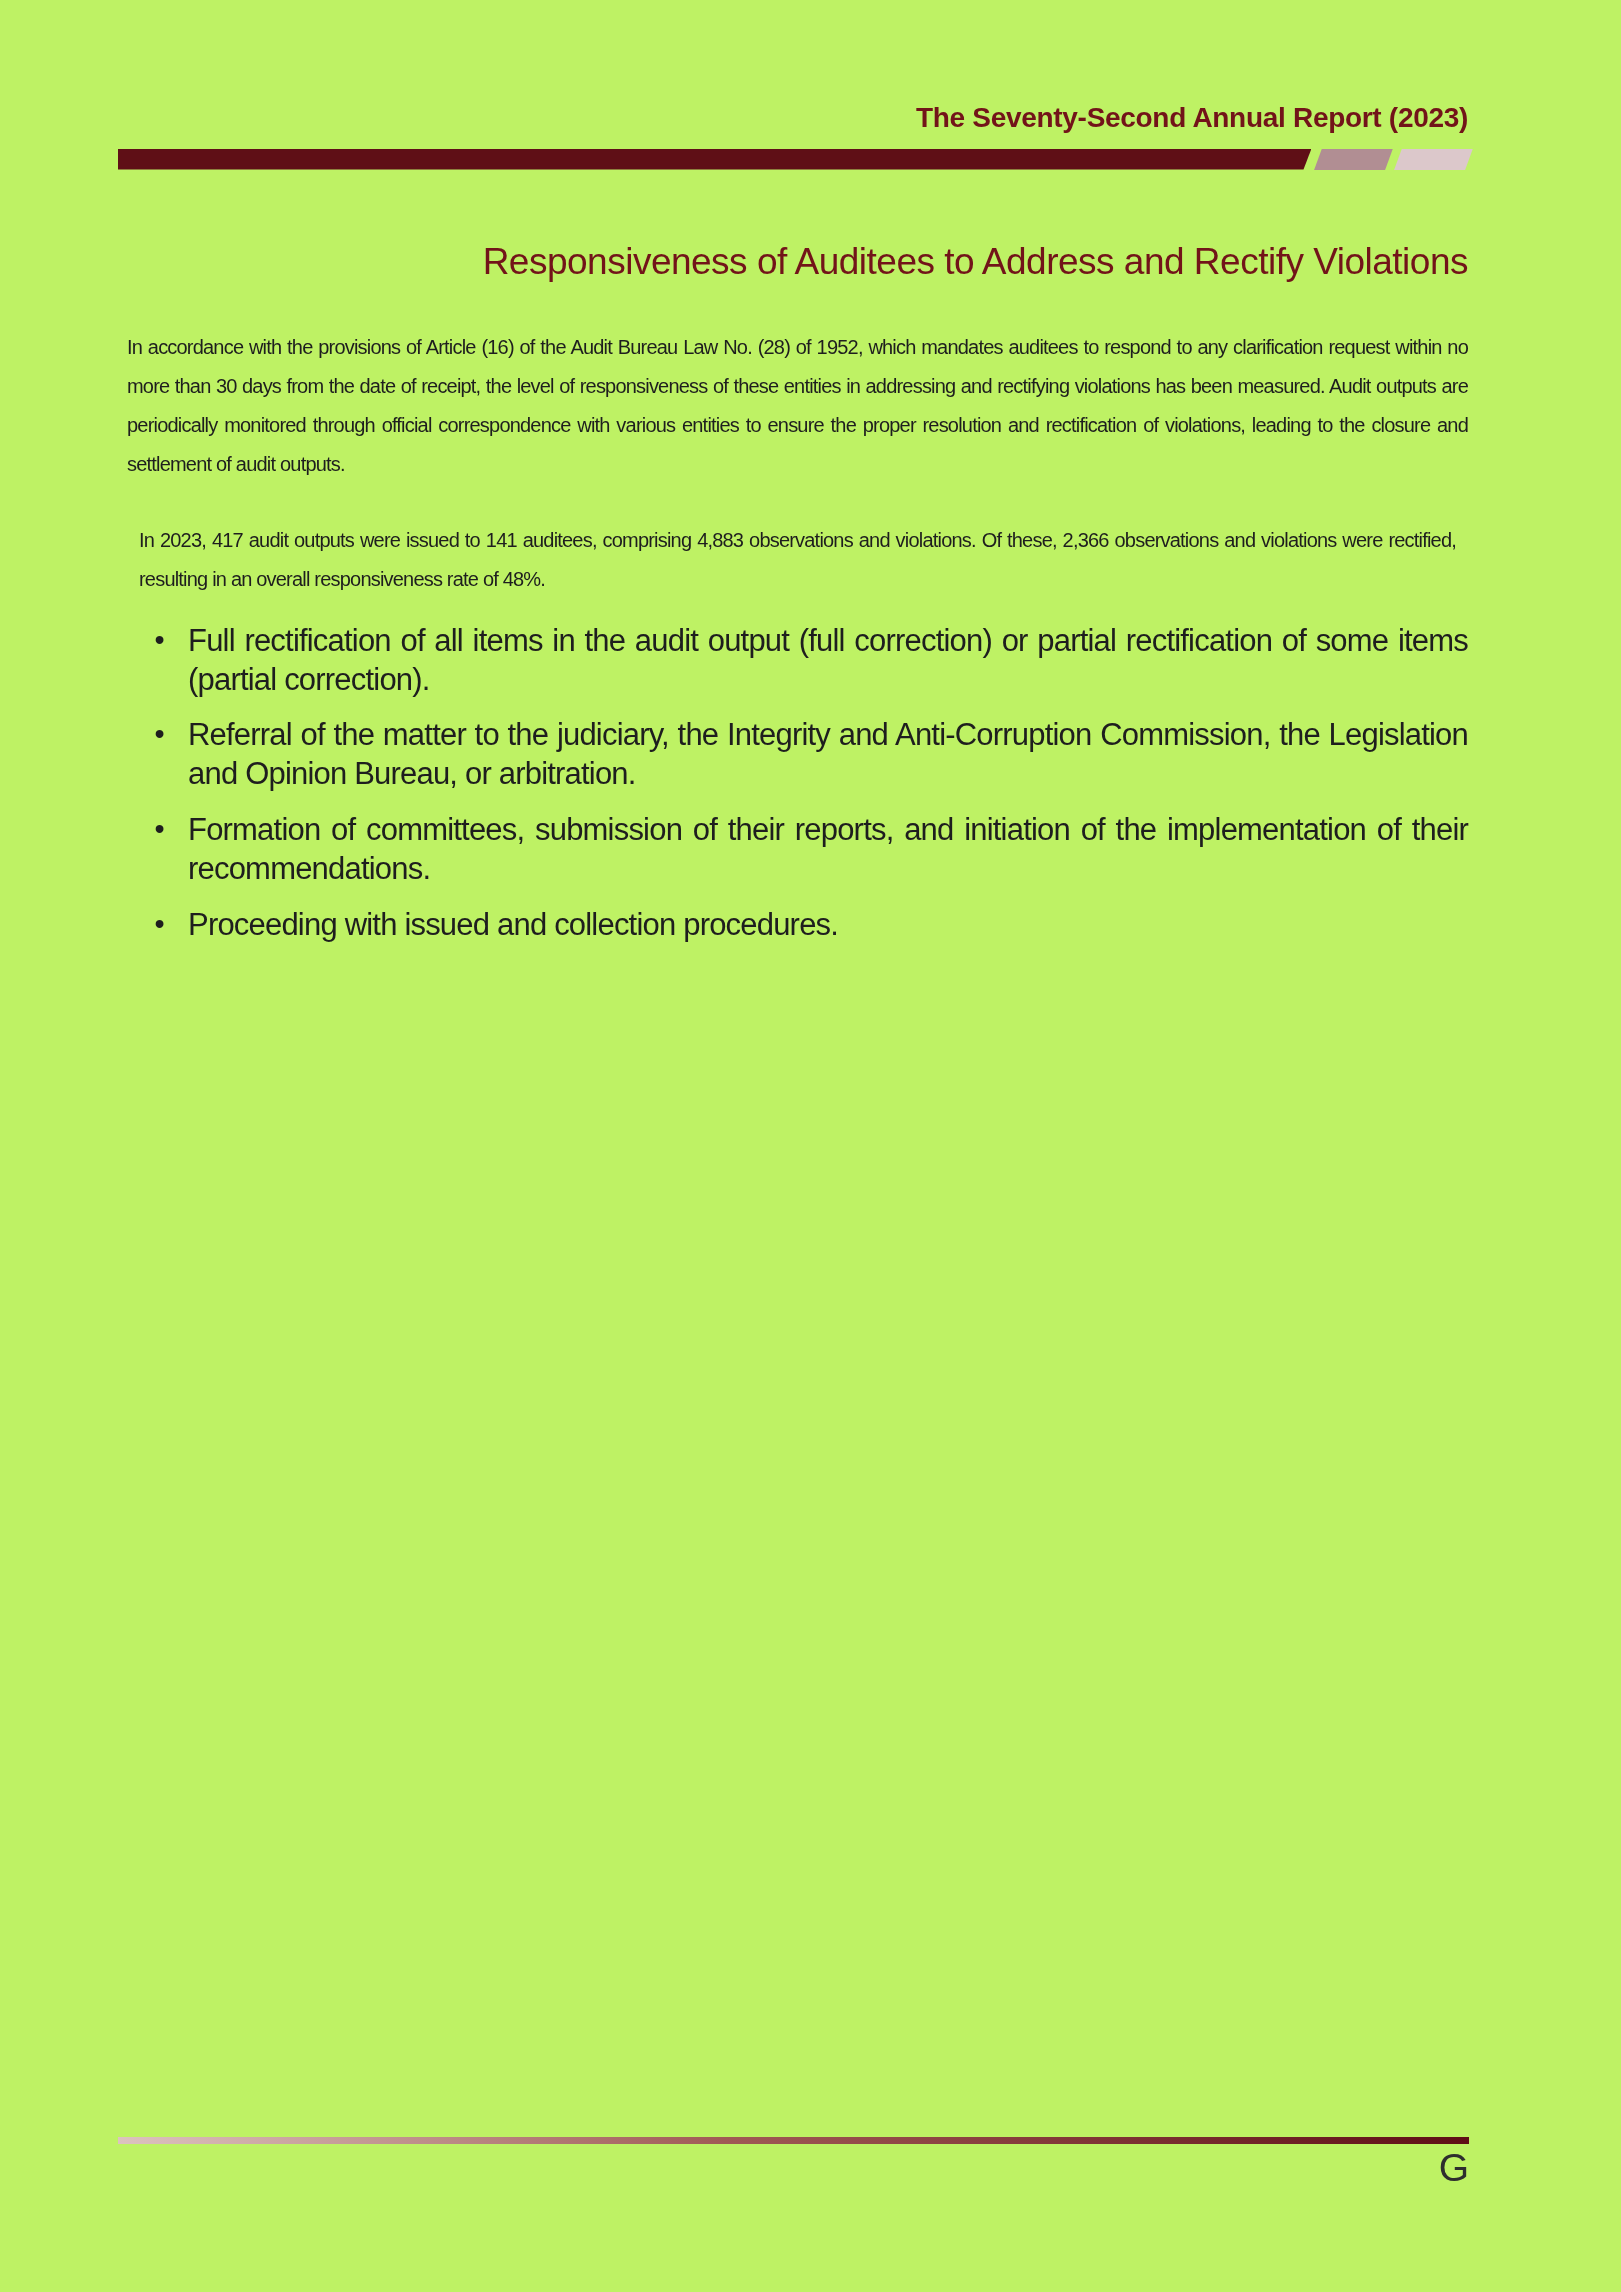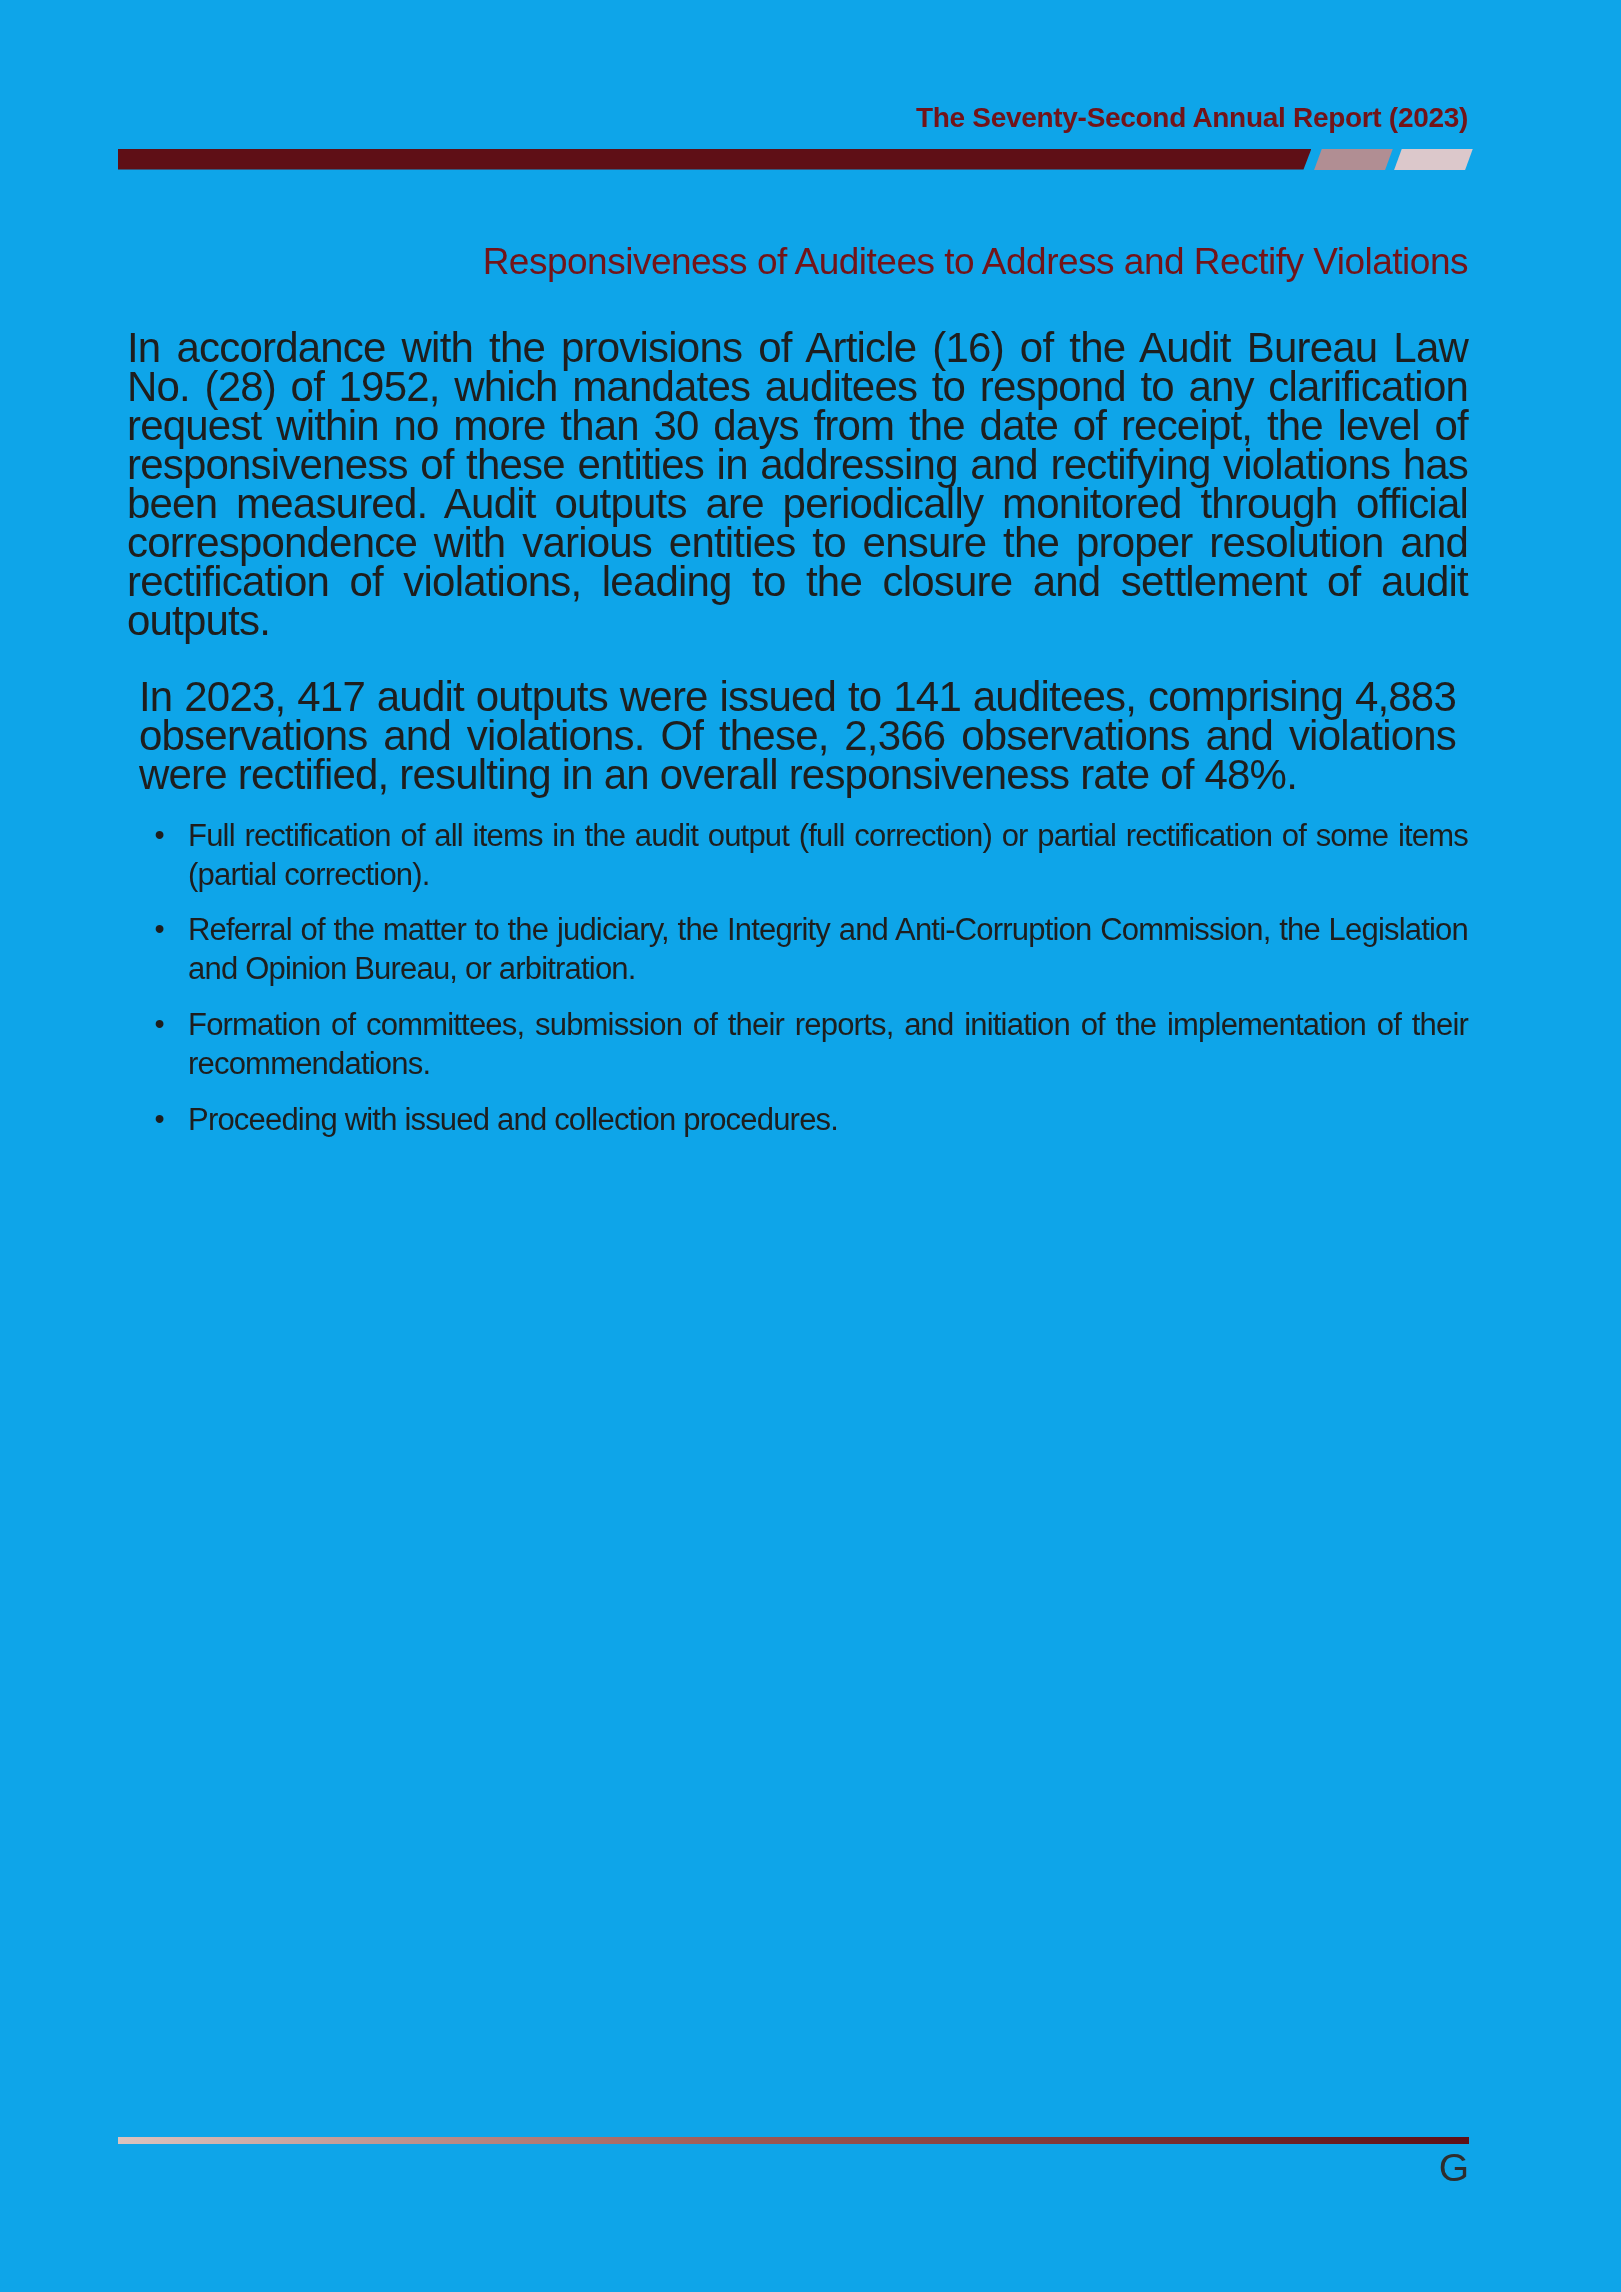--- a/index.html
+++ b/index.html
@@ -4,21 +4,21 @@
 <style>
   html, body {
     margin: 0;
     padding: 0;
     background: #ffffff;
   }
   .page {
     position: relative;
     width: 1621px;
     height: 2293px;
-    background: #0ea5e9;
+    background: #bef264;
     font-family: "Liberation Sans", sans-serif;
     overflow: hidden;
   }
 
   
   .report-title {
     position: absolute;
     top: 101px;
     left: 127px;
     width: 1341px;
@@ -69,21 +69,21 @@
     font-size: 37px;
     line-height: 46px;
     font-weight: normal;
     letter-spacing: -0.5px;
     color: var(--maroon-text);
   }
   h1.article-title .title-line { display: block; }
 
   p.para {
     margin: 0;
-    font-size: 42px;
+    font-size: 20px;
     line-height: 39px;
     letter-spacing: -0.8px;
     text-align: justify;
     color: var(--text);
   }
   p.para.first { margin-top: 43px; margin-bottom: 37px; }
   p.para.tight { margin: 12px; }
 
   ul.bullets {
     list-style: none;

